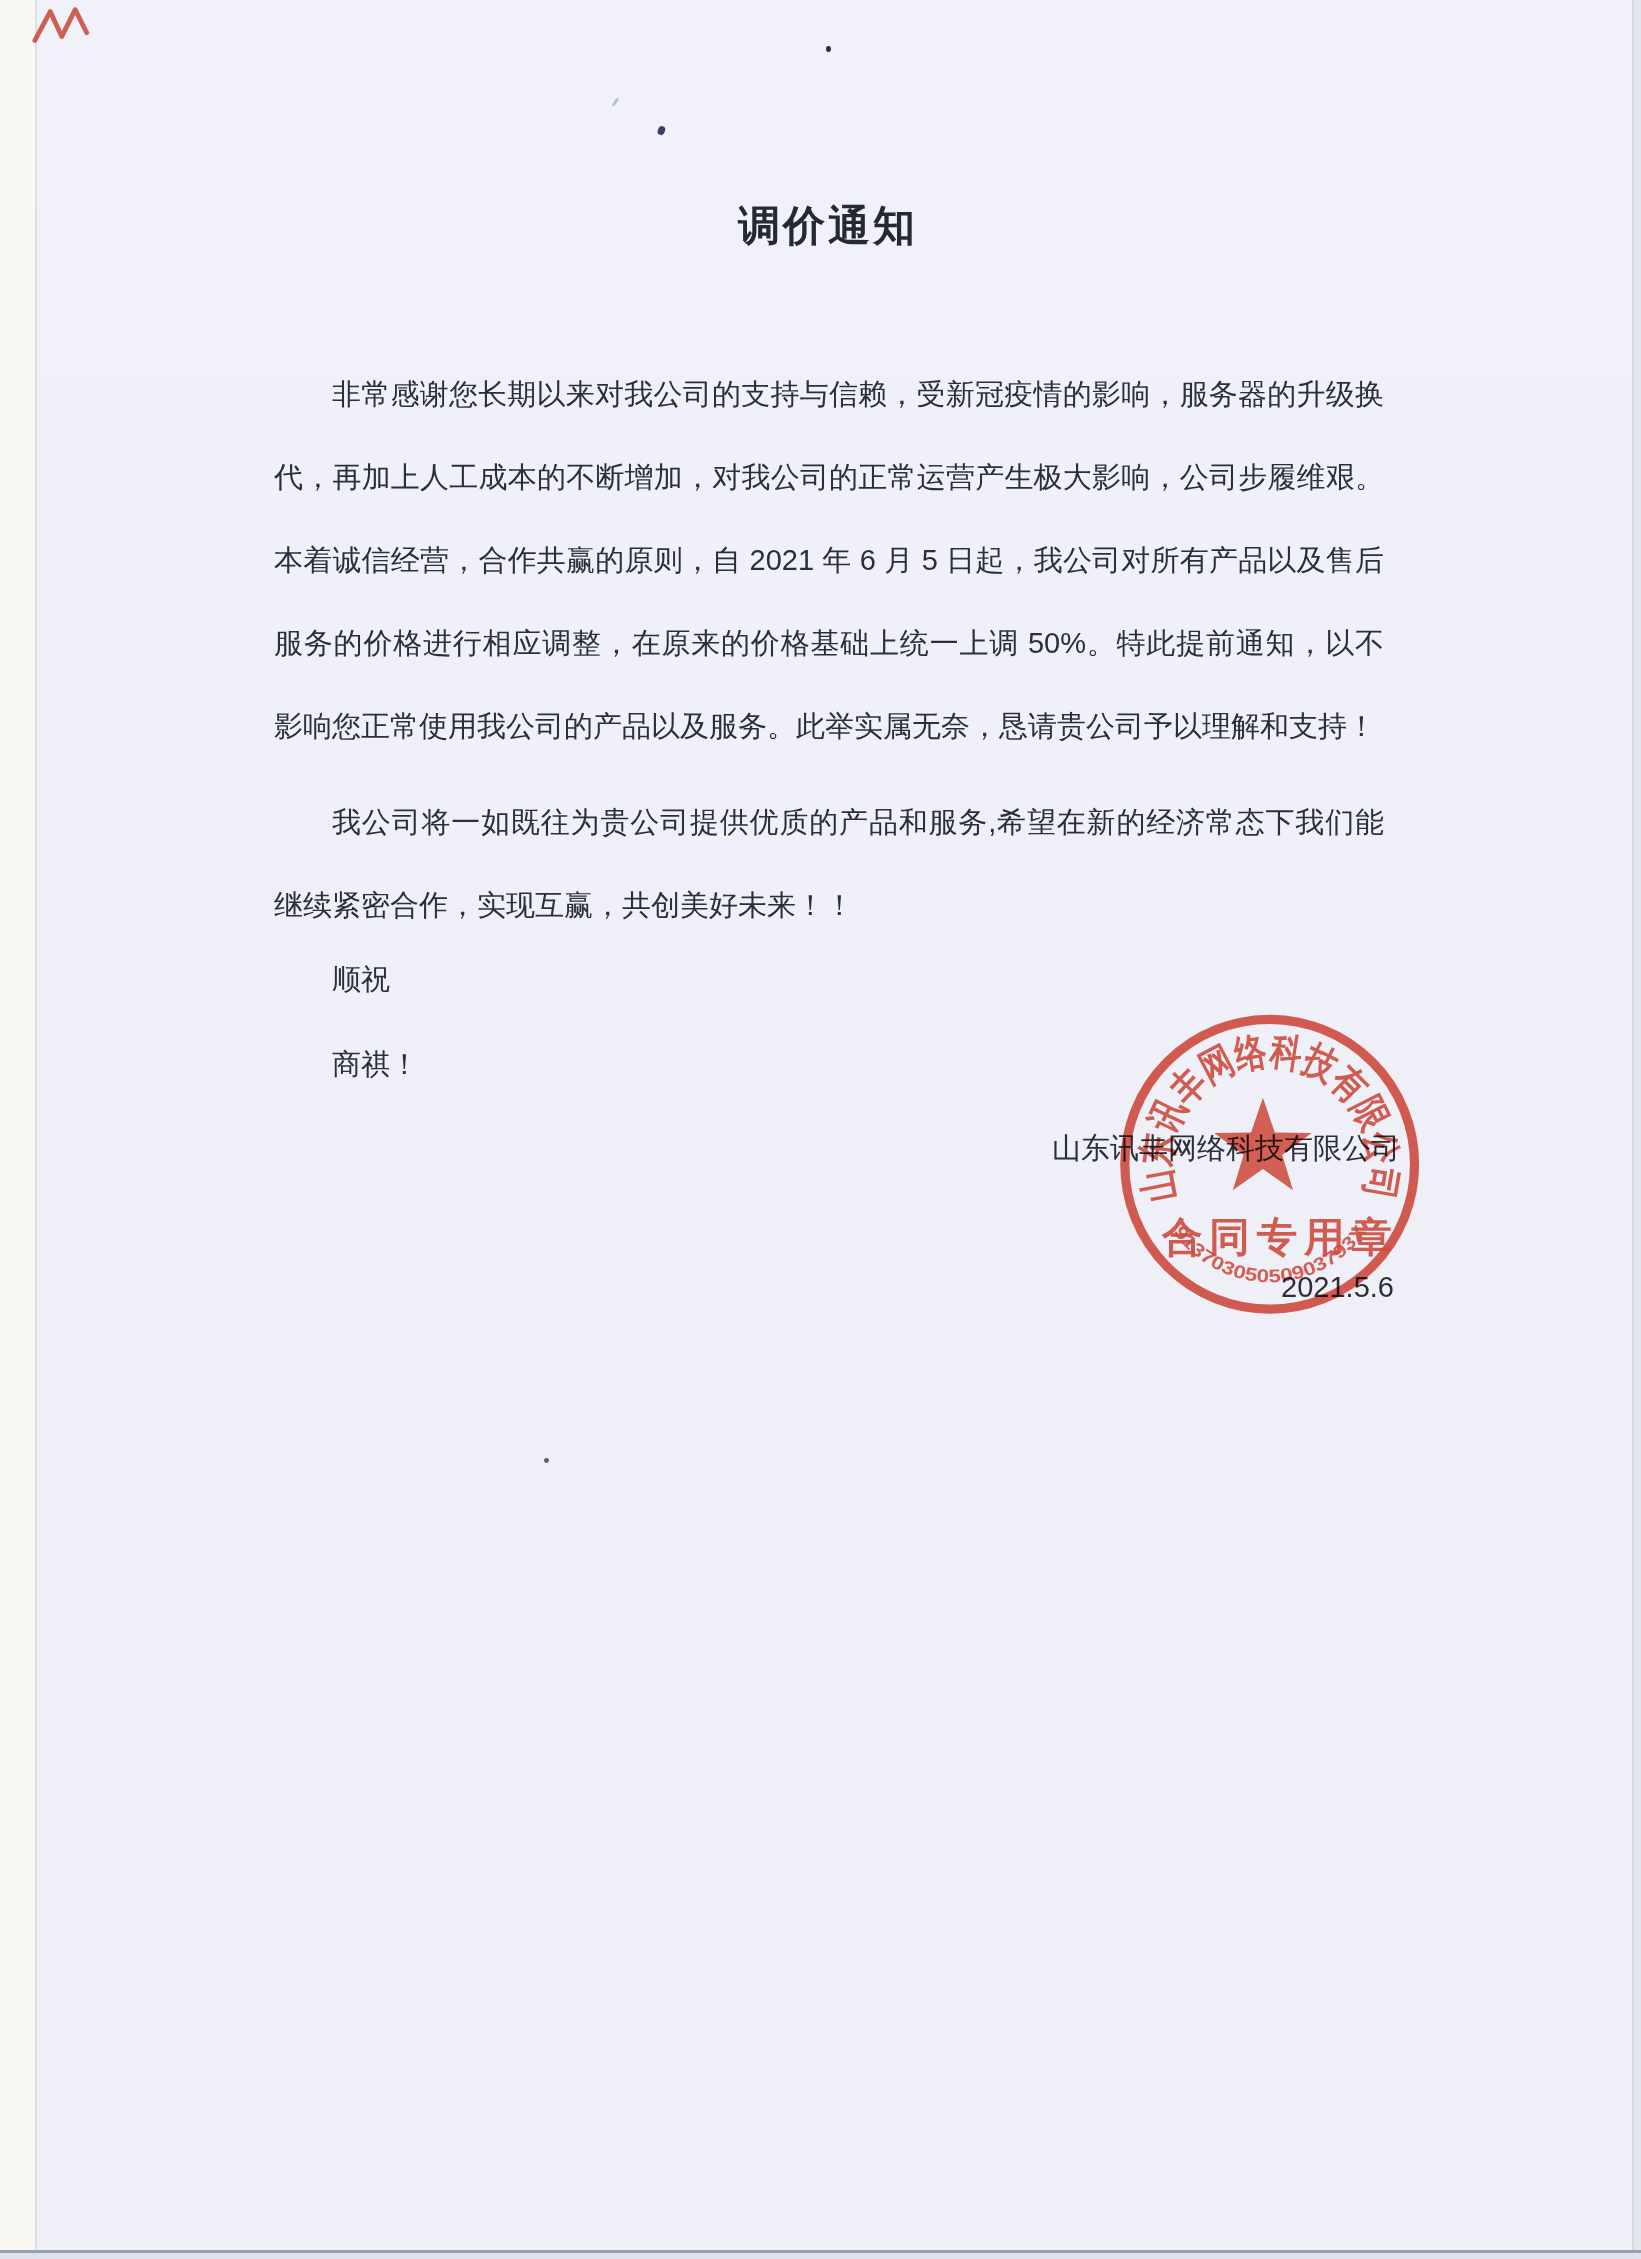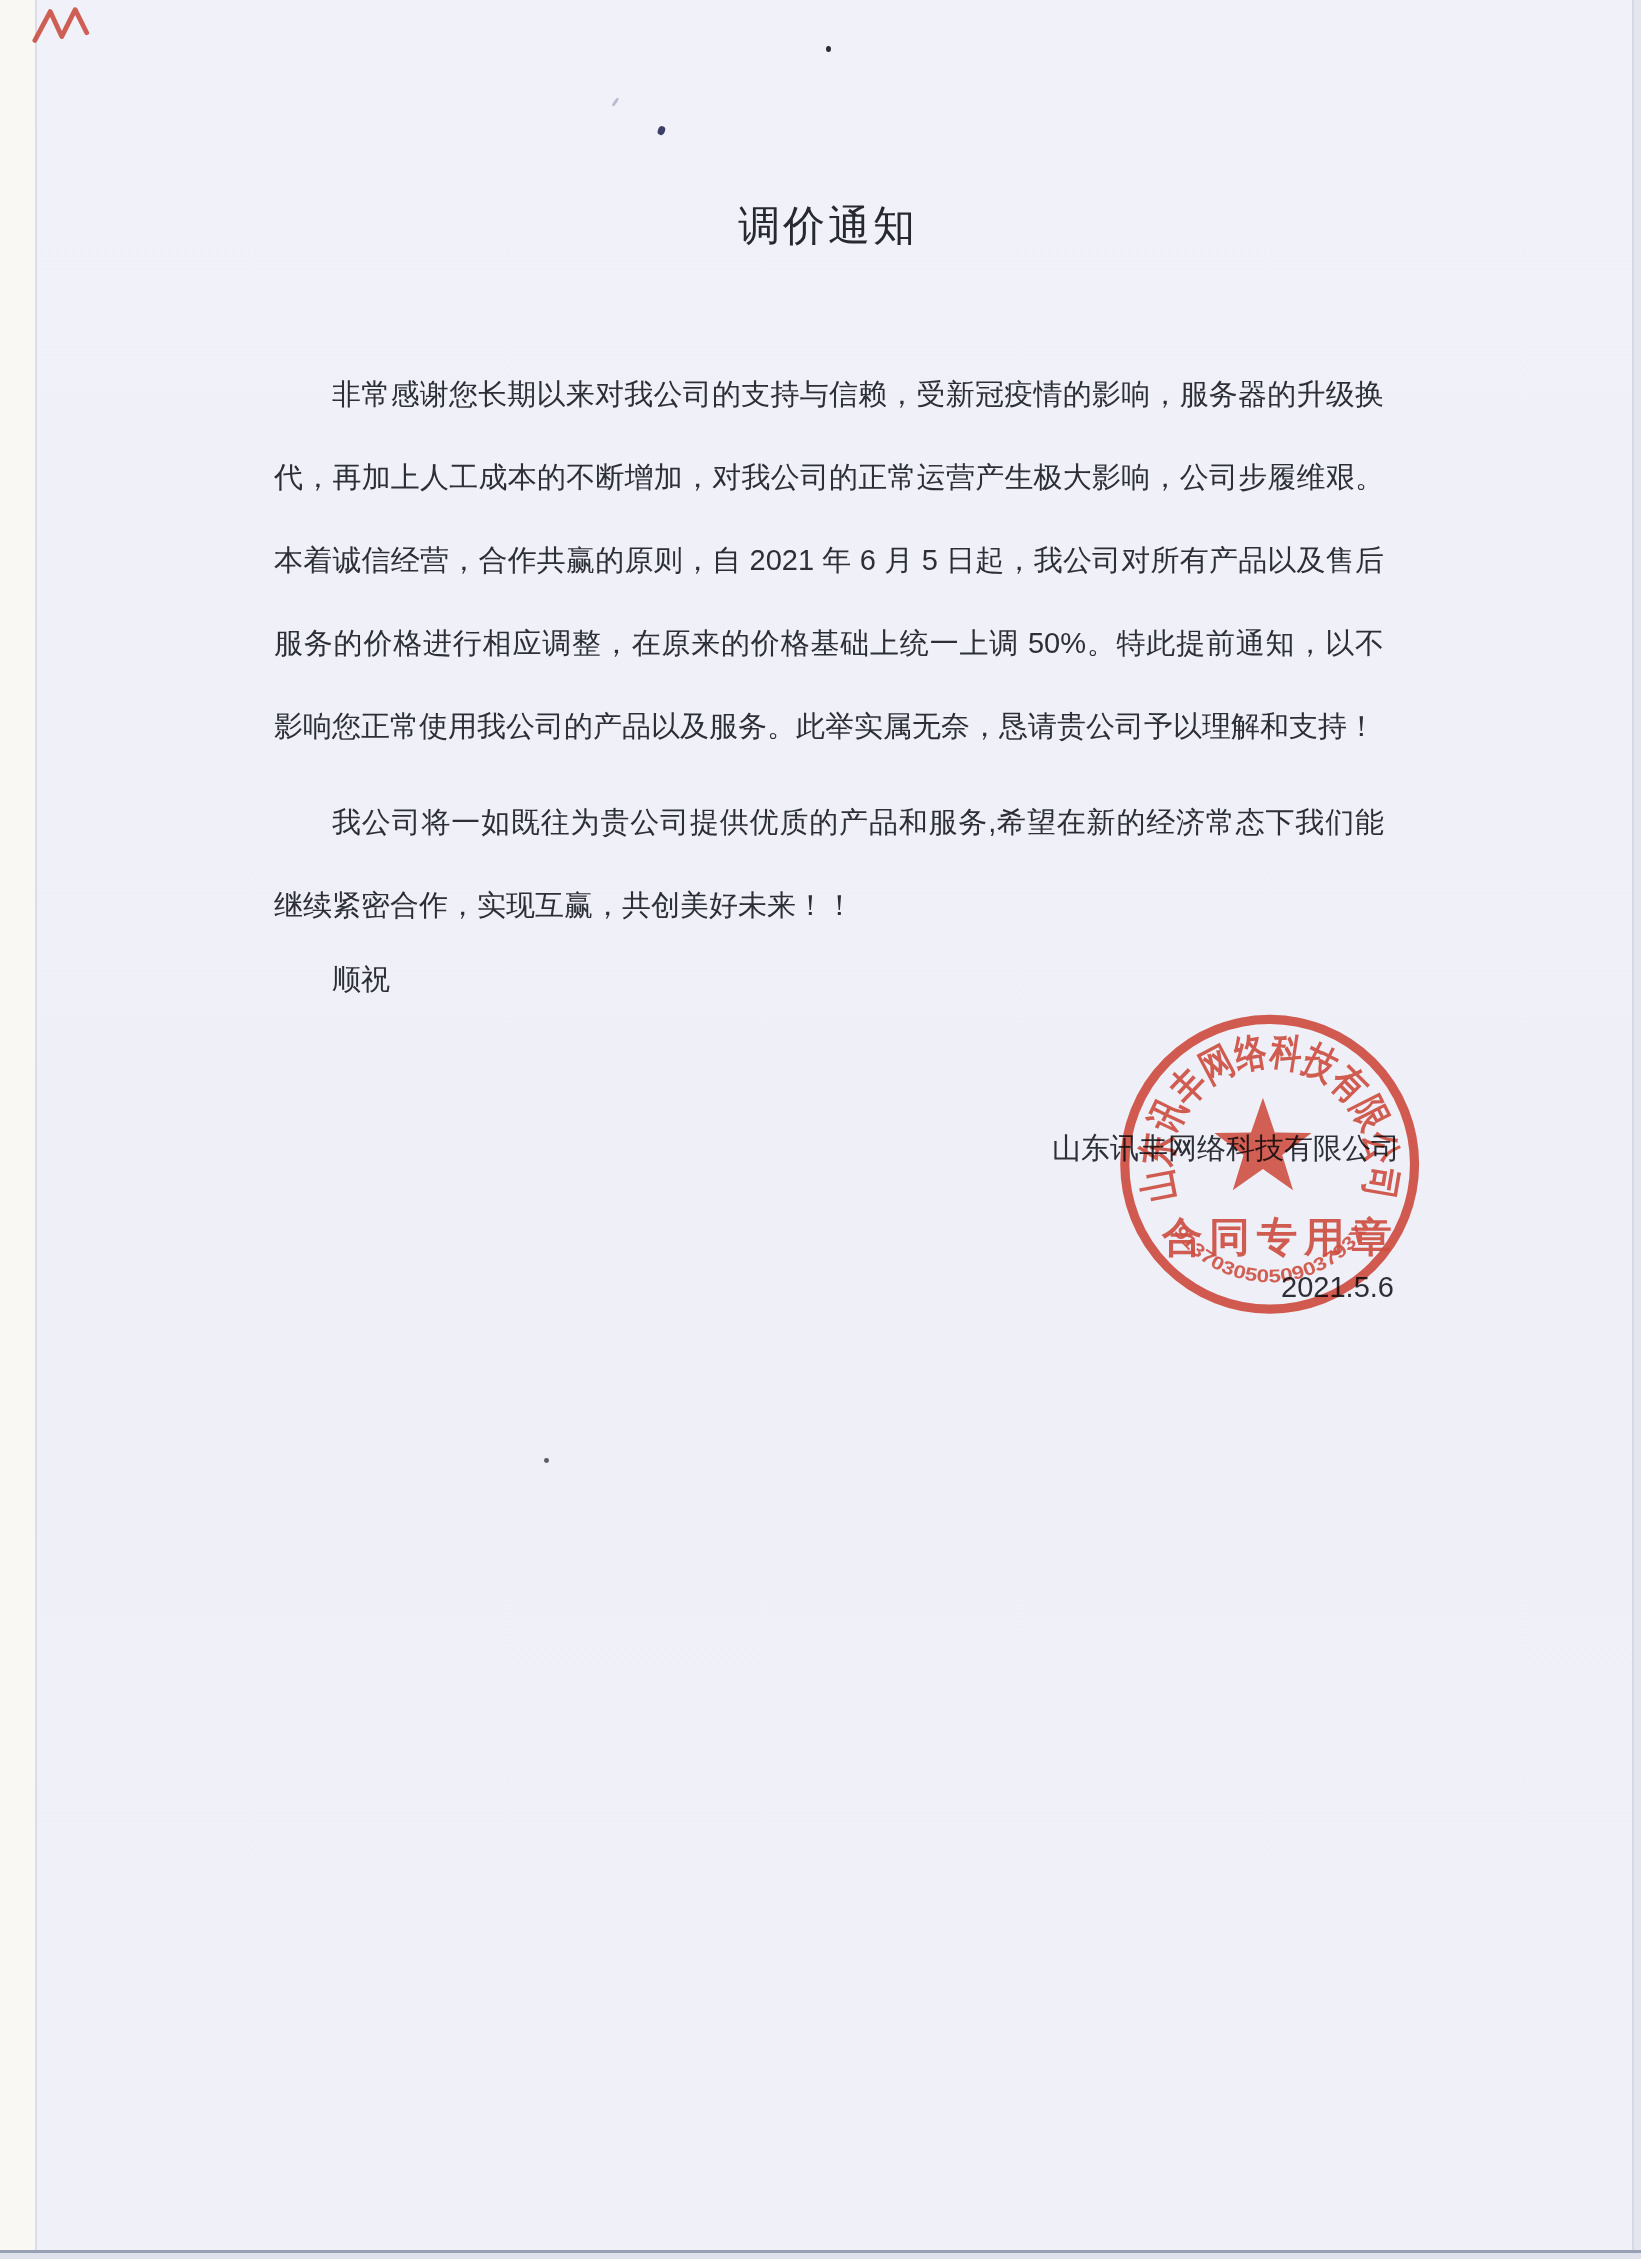--- a/index.html
+++ b/index.html
@@ -14,21 +14,21 @@
   
   .edge-left{position:absolute;left:0;top:0;width:35px;height:2259px;background:#f9f8f3;}
   .edge-left-line{position:absolute;left:35px;top:0;width:1.9px;height:2259px;background:#dcdde6;}
   .edge-right{position:absolute;right:0;top:0;width:6.8px;height:2259px;background:#e4e6ee;}
   .edge-right-line{position:absolute;right:6.8px;top:0;width:1.9px;height:2259px;background:#d6d9e3;}
   .edge-bottom-line{position:absolute;left:0;top:2250px;width:1641px;height:2.9px;background:#97a1b3;}
   .edge-bottom{position:absolute;left:0;top:2253px;width:1641px;height:6.8px;background:#dfe2ea;}
 
   .title{
     position:absolute;left:274px;top:198px;width:1108px;
-    text-align:center;font-size:42px;font-weight:400;color:#26292f;
+    text-align:center;font-size:42px;font-weight:700;color:#26292f;
     letter-spacing:2.9px;
   }
   .bodytext{
     position:absolute;left:274px;width:1110px;
     font-size:29px;line-height:83px;color:#2c3036;
     text-align:justify;text-justify:inter-ideograph;text-align-last:left;
   }
   .greeting{top:266px;text-indent:43px;}
   .para1{top:353px;text-indent:58px;}
   .para2{top:781px;text-indent:58px;}
@@ -77,20 +77,21 @@
   <div class="speck speck-b"></div>
   <div class="speck speck-c"></div>
   <div class="speck speck-d"></div>
   <div class="speck speck-e"></div>
 
   <div class="title">调价通知</div>
 
   <div class="bodytext para1">非常感谢您长期以来对我公司的支持与信赖，受新冠疫情的影响，服务器的升级换代，再加上人工成本的不断增加，对我公司的正常运营产生极大影响，公司步履维艰。本着诚信经营，合作共赢的原则，自 2021 年 6 月 5 日起，我公司对所有产品以及售后服务的价格进行相应调整，在原来的价格基础上统一上调 50%。特此提前通知，以不影响您正常使用我公司的产品以及服务。此举实属无奈，恳请贵公司予以理解和支持！</div>
   <div class="bodytext para2">我公司将一如既往为贵公司提供优质的产品和服务,希望在新的经济常态下我们能继续紧密合作，实现互赢，共创美好未来！！</div>
   <div class="bodytext salute">顺祝</div>
+  <div class="bodytext wish">商祺！</div>
 
   <div class="sig sig-company">山东讯丰网络科技有限公司</div>
   <div class="sig sig-date">2021.5.6</div>
 
   <svg class="seal" viewBox="1130 1010 380 380">
     <defs>
       <path id="sealArcTop" d="M 1218.2 1241.2 A 103 103 0 1 1 1411.8 1241.2" fill="none"></path>
       <path id="sealArcBottom" d="M 1215 1276 A 122 122 0 0 0 1415 1276" fill="none"></path>
     </defs>
 

